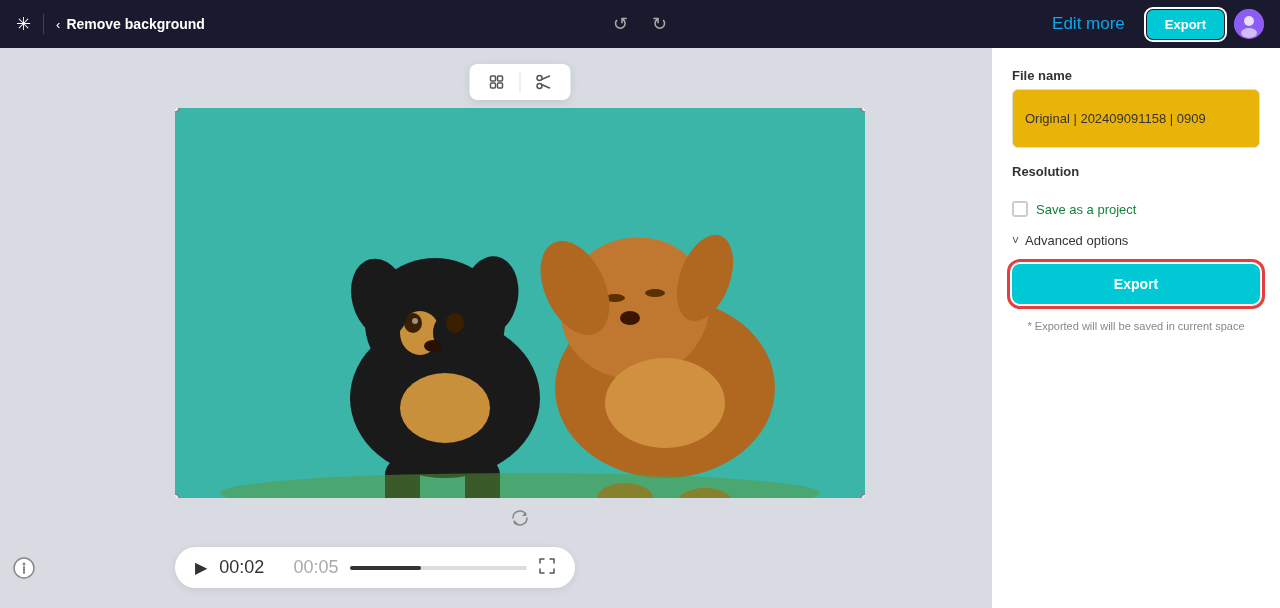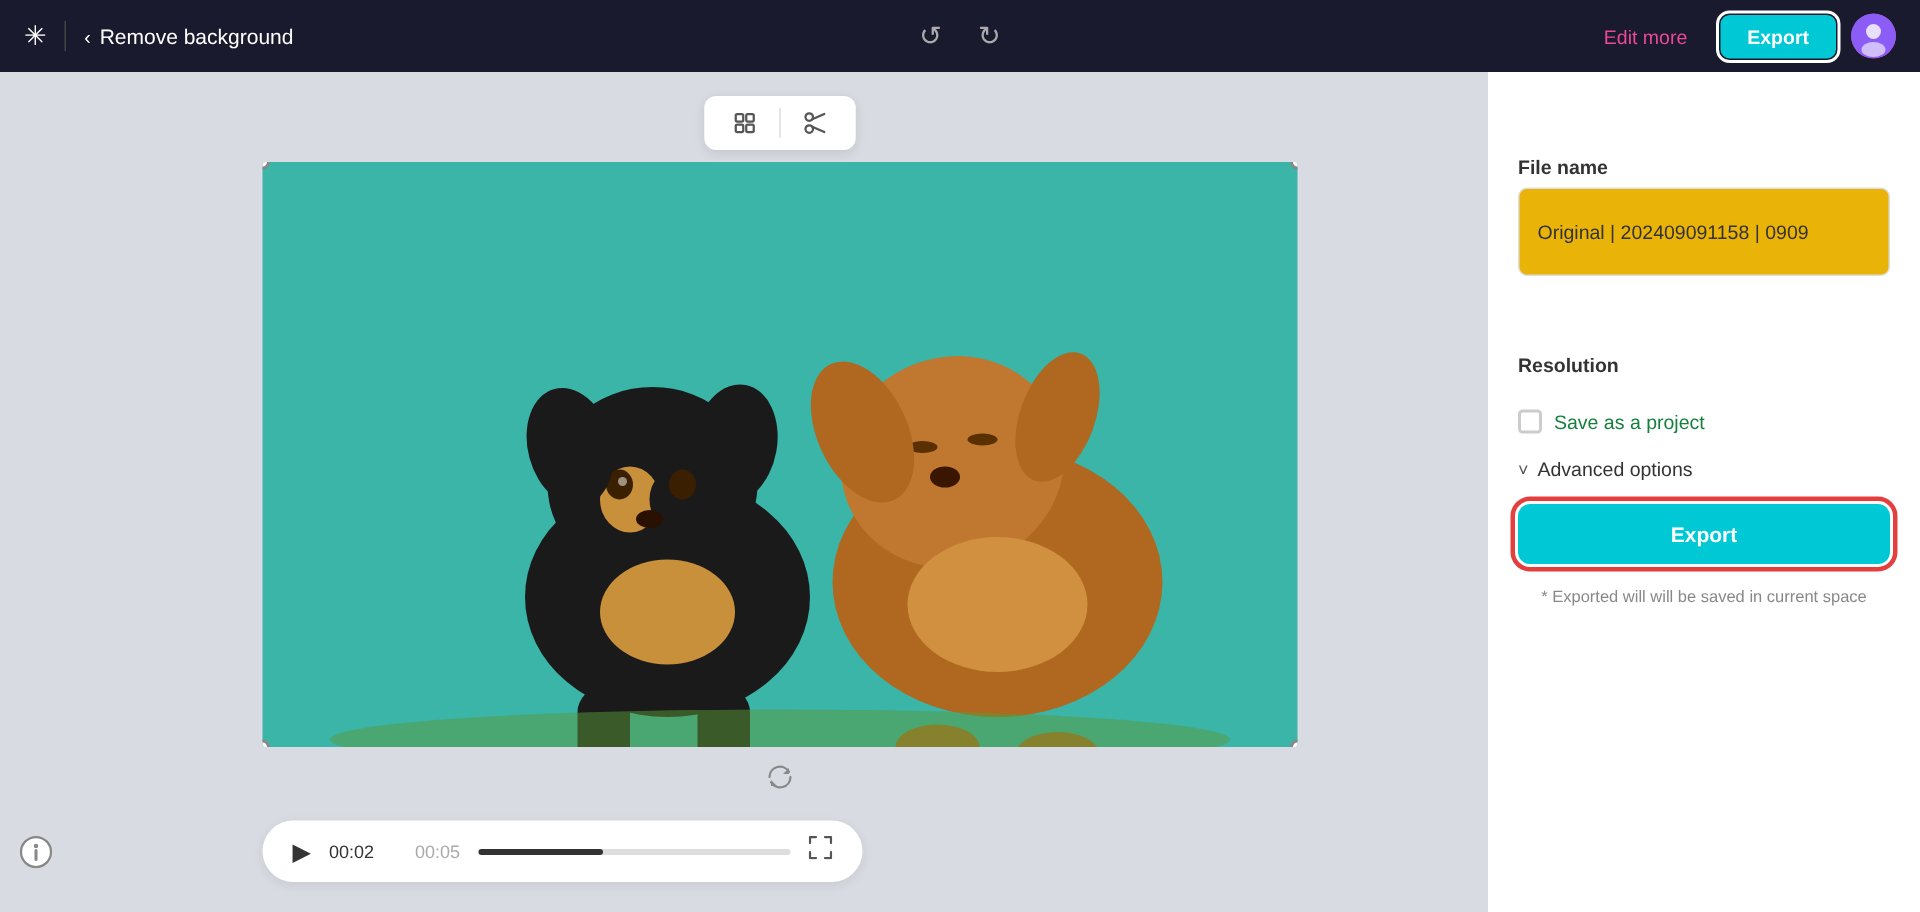--- a/index.html
+++ b/index.html
@@ -39,21 +39,21 @@
       color: white;
       font-size: 13px;
       cursor: pointer;
       display: flex;
       align-items: center;
       gap: 6px;
     }
     .topbar-title {
       color: white;
       font-size: 14px;
-      font-weight: 400;
+      font-weight: 700;
     }
     .topbar-center {
       position: absolute;
       left: 50%;
       transform: translateX(-50%);
       display: flex;
       gap: 16px;
       align-items: center;
     }
     .topbar-icon-btn {
@@ -64,24 +64,24 @@
       border: none;
       padding: 4px;
     }
     .topbar-right {
       margin-left: auto;
       display: flex;
       align-items: center;
       gap: 10px;
     }
     .edit-more-btn {
-      color: #ec4899;
-      background: none;
-      border: none;
-      font-size: 13px;
+      color: #0ea5e9;
+      background: none;
+      border: none;
+      font-size: 17px;
       cursor: pointer;
       padding: 6px 12px;
     }
     .export-btn-top {
       background: #00c8d4;
       color: white;
       border: none;
       border-radius: 6px;
       padding: 7px 18px;
       font-size: 13px;
@@ -199,21 +199,21 @@
       box-shadow: 0 2px 8px rgba(0,0,0,0.08);
     }
     .play-btn {
       background: none;
       border: none;
       cursor: pointer;
       font-size: 16px;
       color: #333;
     }
     .time-display {
-      font-size: 12px;
+      font-size: 18px;
       color: #333;
       white-space: nowrap;
     }
     .progress-bar-wrapper {
       flex: 1;
       height: 4px;
       background: #ddd;
       border-radius: 2px;
       cursor: pointer;
     }
@@ -273,21 +273,20 @@
       padding: 20px;
       display: flex;
       flex-direction: column;
       gap: 16px;
     }
     .field-label {
       font-size: 13px;
       font-weight: 600;
       color: #333;
       margin-bottom: 6px;
-      margin-top: 36px;
     }
     .text-input {
       width: 100%;
       padding: 21px 12px;
       border: 1px solid #ddd;
       border-radius: 6px;
       font-size: 13px;
       color: #333;
       background: #eab308;
       outline: none;

